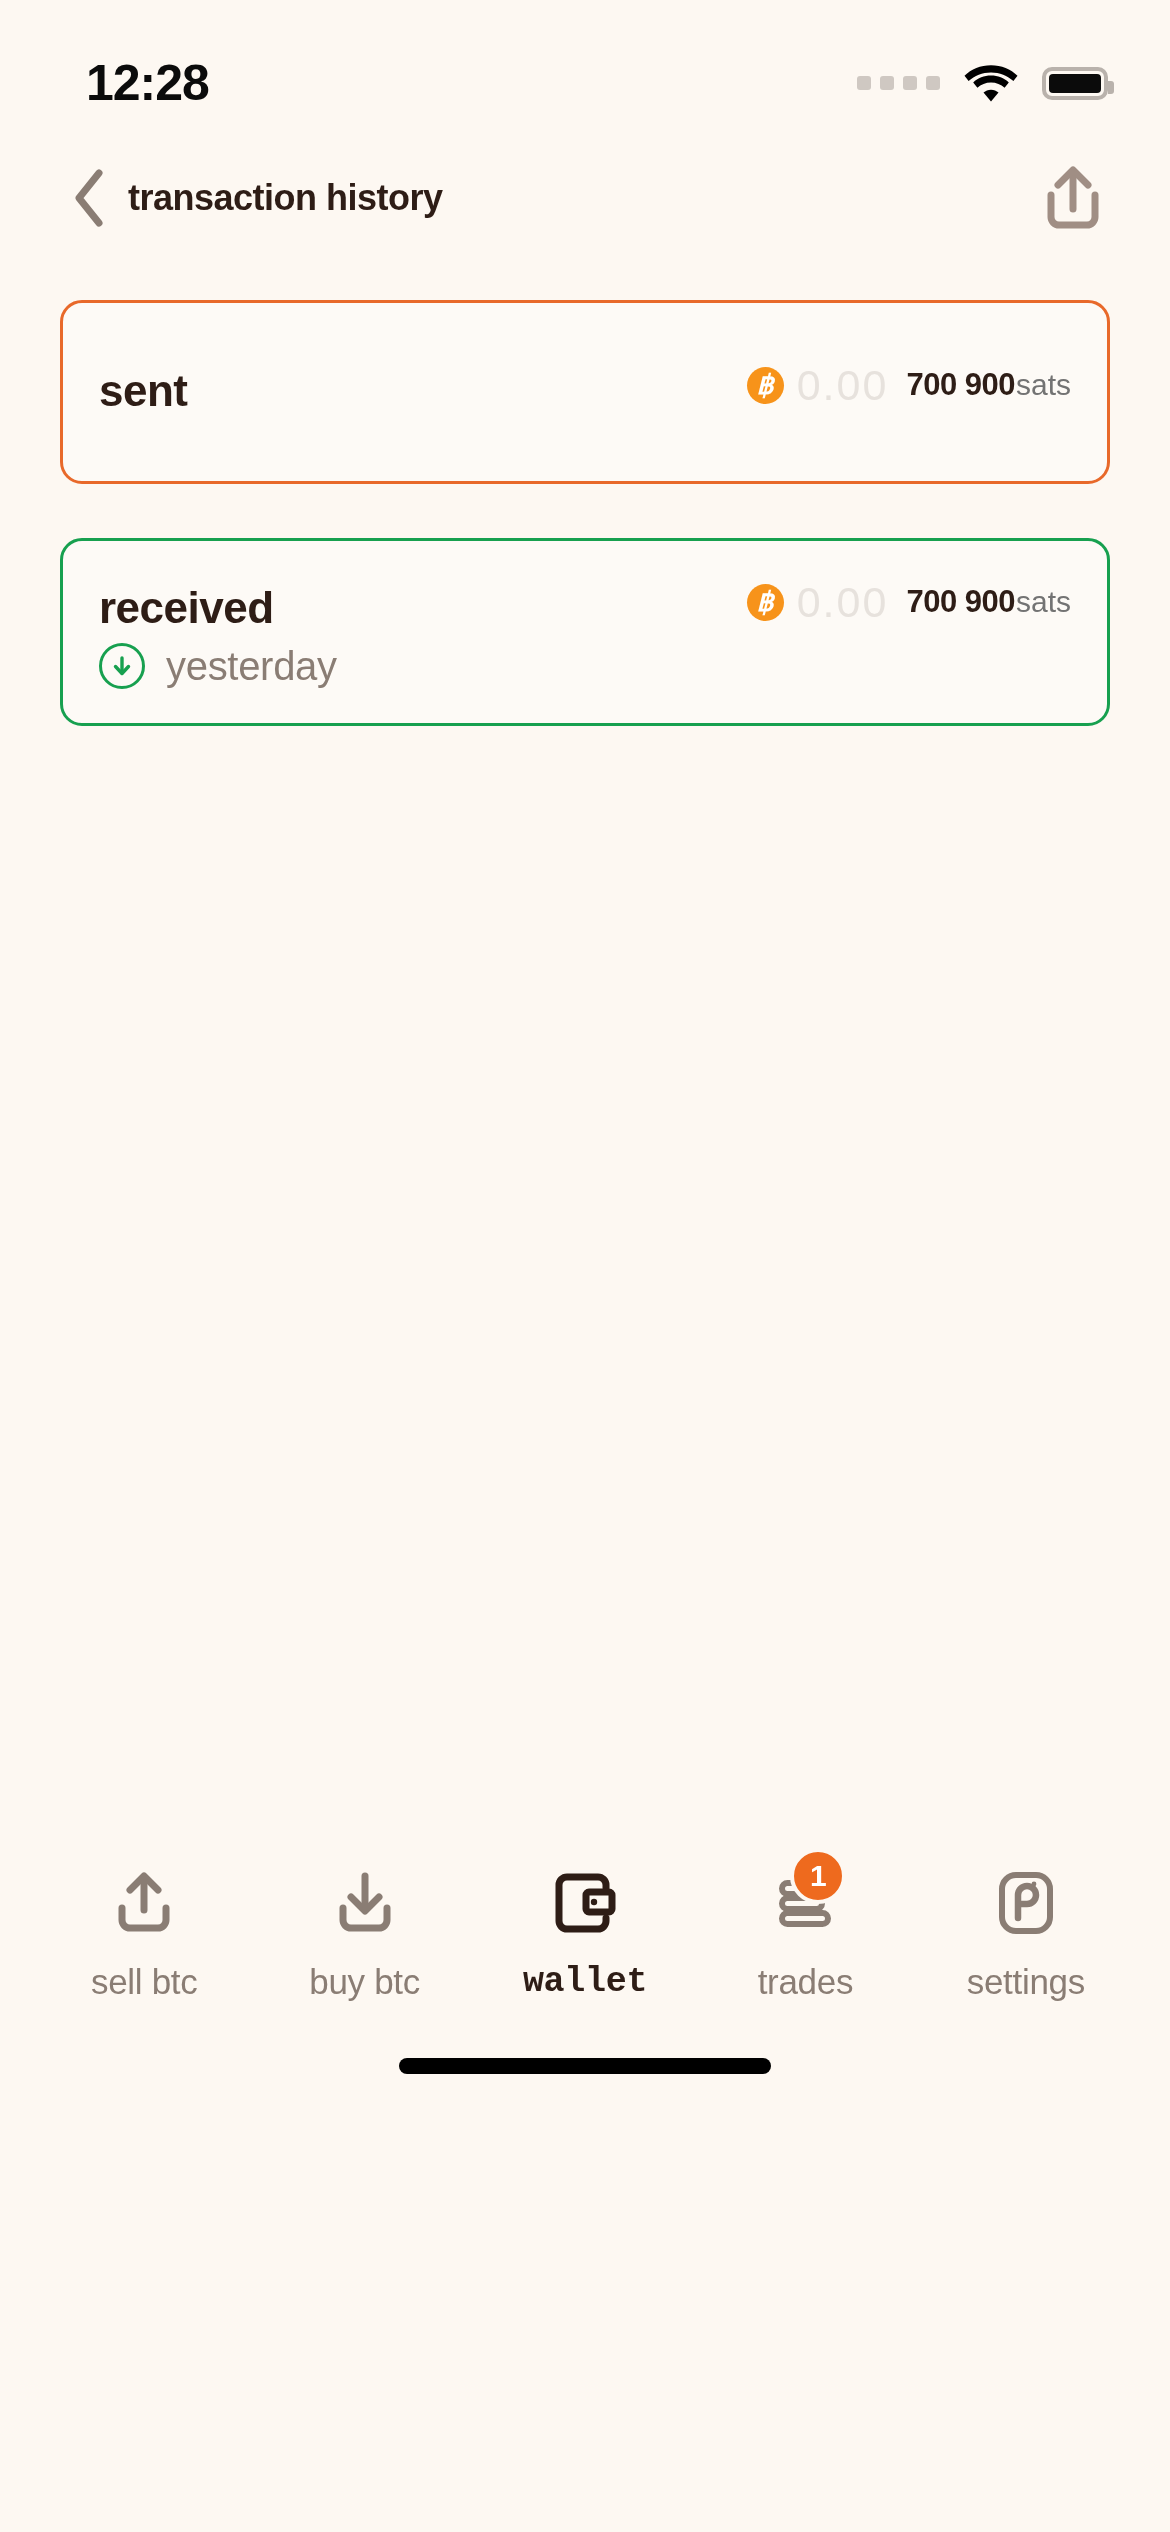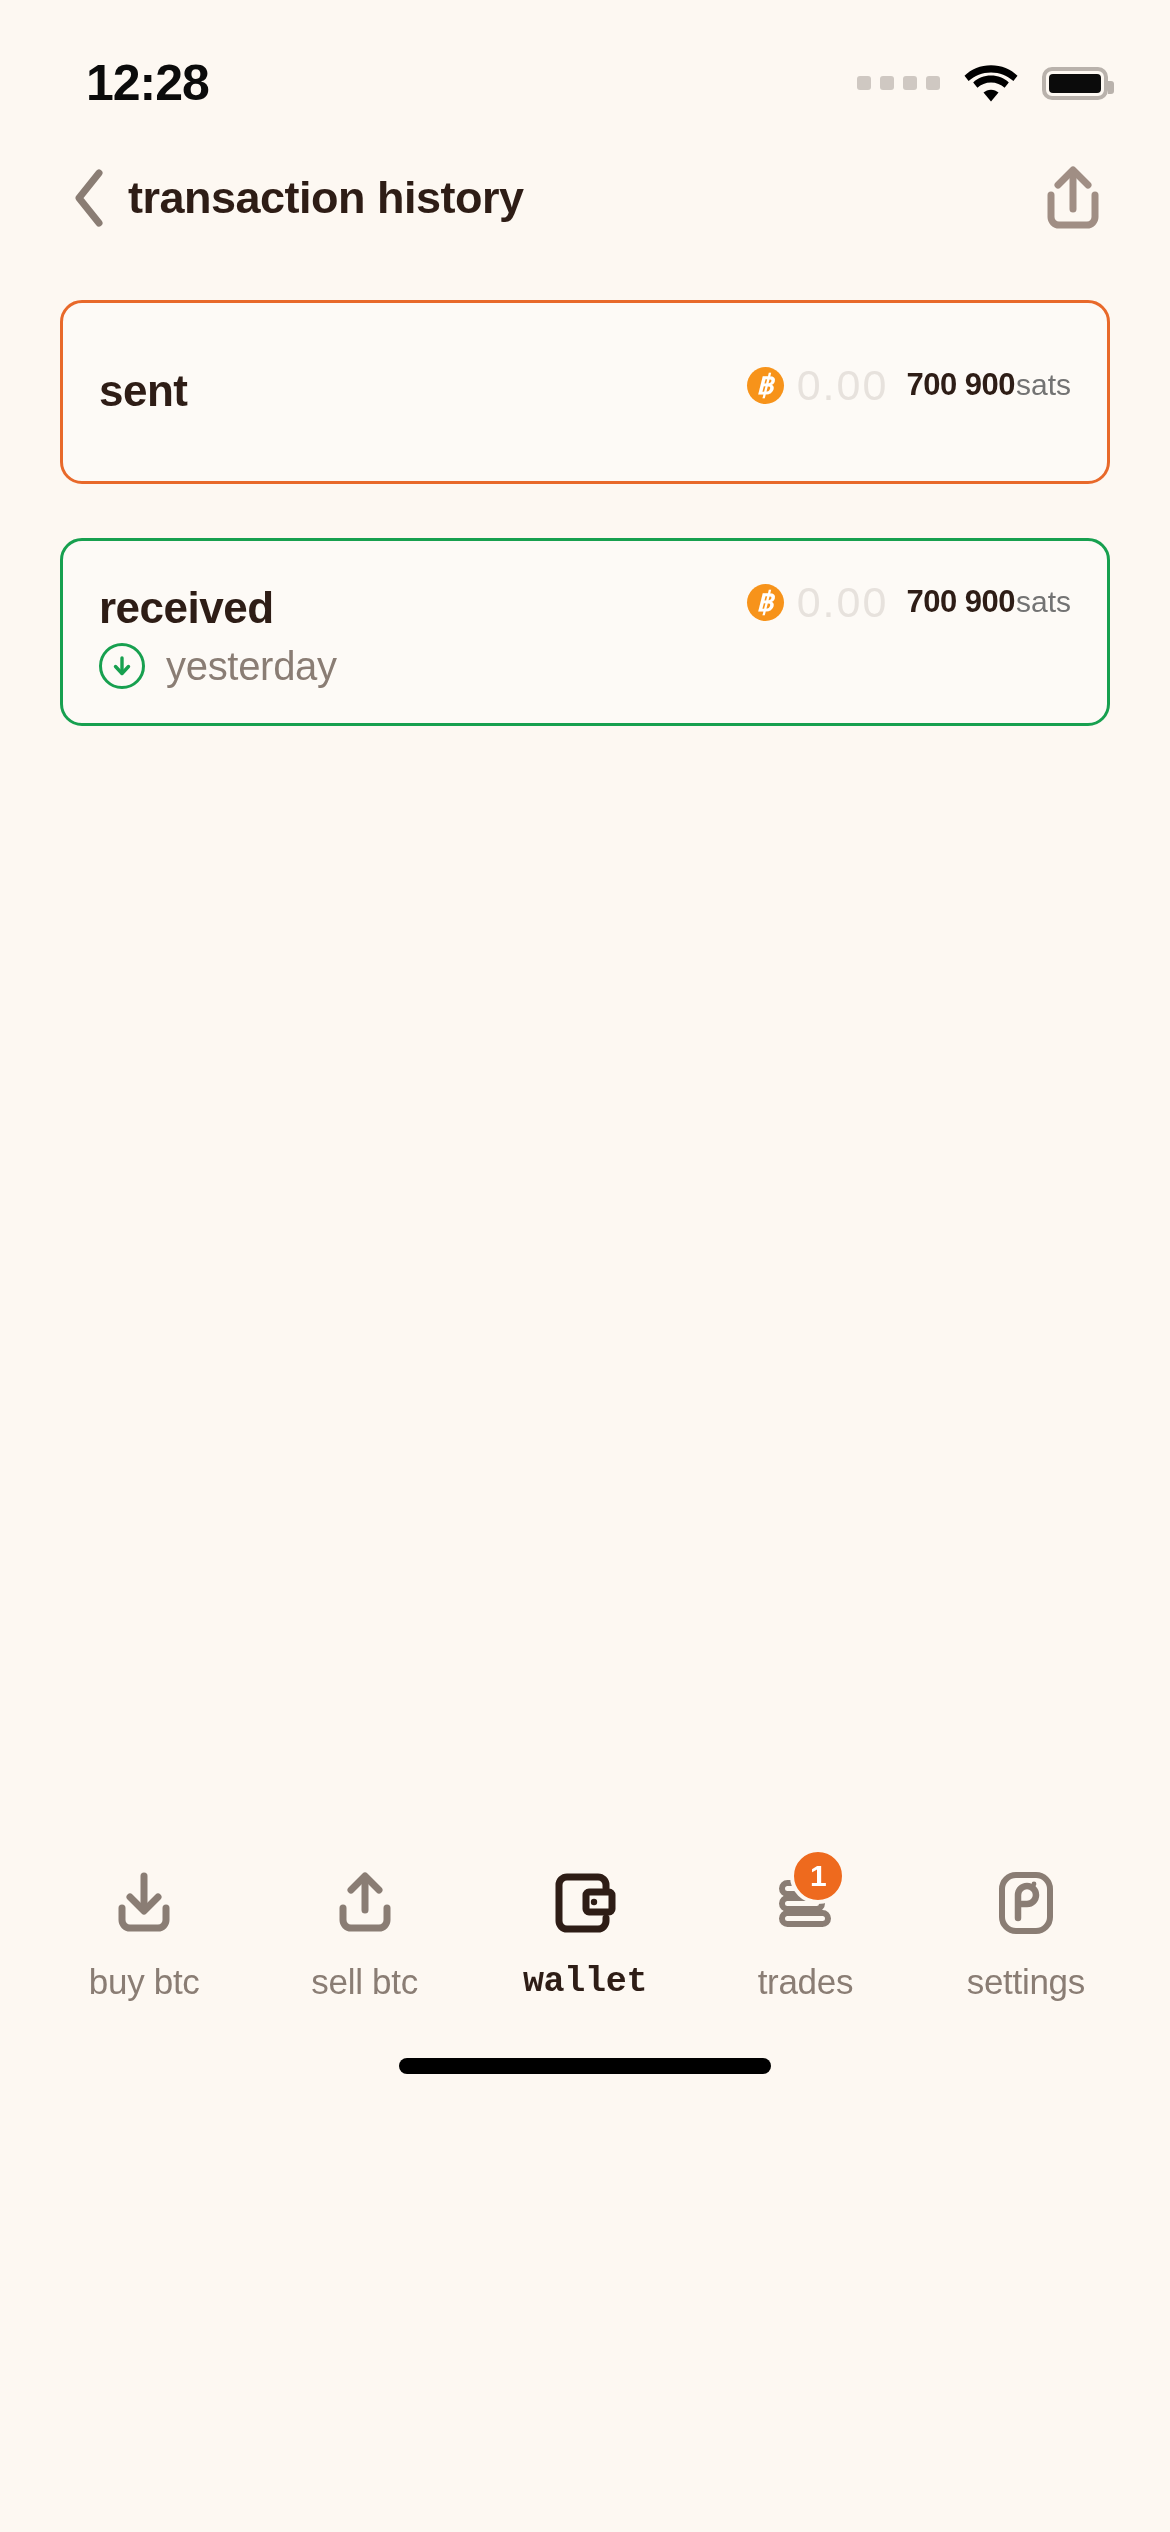--- a/index.html
+++ b/index.html
@@ -44,21 +44,21 @@
     display:flex; align-items:center;
     padding:22px 62px 0 60px;
     height:110px;
   }
   .back-btn {
     width:58px; height:70px;
     display:flex; align-items:center; justify-content:center;
     flex:none;
   }
   .page-title {
-    font-size:45px; font-weight:700; color:#2e1d16;
+    font-size:36px; font-weight:700; color:#2e1d16;
     letter-spacing:-0.5px; margin-left:10px;
     flex:1;
   }
   .share-btn { width:70px; height:70px; display:flex; align-items:center; justify-content:center; flex:none; }
 
   
   .tx-list { padding:58px 60px 0 60px; display:flex; flex-direction:column; gap:54px; }
   .tx-card {
     border:3px solid #e8692a;
     border-radius:22px;
@@ -201,39 +201,39 @@
 
   </div>
 
   <div class="spacer"></div>
 
   <div class="tabbar">
 
     <div class="tab">
       <span class="tab-ico">
         <svg width="74" height="74" viewBox="0 0 74 74">
+          <path d="M37 44V11" stroke="#8a7d74" stroke-width="7" fill="none" stroke-linecap="round"></path>
+          <path d="M23 24l14-14 14 14" stroke="#8a7d74" stroke-width="7" fill="none" stroke-linecap="round" stroke-linejoin="round"></path>
+          <path d="M15 42v12a8 8 0 0 0 8 8h28a8 8 0 0 0 8-8V42" stroke="#8a7d74" stroke-width="7" fill="none" stroke-linecap="round" stroke-linejoin="round"></path>
+        </svg>
+      </span>
+      <span class="tab-label">sell btc</span>
+    </div>
+
+    <div class="tab">
+      <span class="tab-ico">
+        <svg width="74" height="74" viewBox="0 0 74 74">
           <path d="M37 10v34" stroke="#8a7d74" stroke-width="7" fill="none" stroke-linecap="round"></path>
           <path d="M23 31l14 14 14-14" stroke="#8a7d74" stroke-width="7" fill="none" stroke-linecap="round" stroke-linejoin="round"></path>
           <path d="M15 42v12a8 8 0 0 0 8 8h28a8 8 0 0 0 8-8V42" stroke="#8a7d74" stroke-width="7" fill="none" stroke-linecap="round" stroke-linejoin="round"></path>
         </svg>
       </span>
       <span class="tab-label">buy btc</span>
     </div>
 
-    <div class="tab">
-      <span class="tab-ico">
-        <svg width="74" height="74" viewBox="0 0 74 74">
-          <path d="M37 44V11" stroke="#8a7d74" stroke-width="7" fill="none" stroke-linecap="round"></path>
-          <path d="M23 24l14-14 14 14" stroke="#8a7d74" stroke-width="7" fill="none" stroke-linecap="round" stroke-linejoin="round"></path>
-          <path d="M15 42v12a8 8 0 0 0 8 8h28a8 8 0 0 0 8-8V42" stroke="#8a7d74" stroke-width="7" fill="none" stroke-linecap="round" stroke-linejoin="round"></path>
-        </svg>
-      </span>
-      <span class="tab-label">sell btc</span>
-    </div>
-
     <div class="tab active">
       <span class="tab-ico">
         <svg width="74" height="74" viewBox="0 0 74 74">
           <path d="M58 22v-3a8 8 0 0 0-8-8H19a8 8 0 0 0-8 8v36a8 8 0 0 0 8 8h31a8 8 0 0 0 8-8v-3" stroke="#2e1d16" stroke-width="7" fill="none" stroke-linecap="round" stroke-linejoin="round"></path>
           <rect x="38" y="26" width="26" height="20" rx="3" stroke="#2e1d16" stroke-width="7" fill="none"></rect>
           <circle cx="46" cy="36" r="3.2" fill="#2e1d16"></circle>
         </svg>
       </span>
       <span class="tab-label">wallet</span>
     </div>

